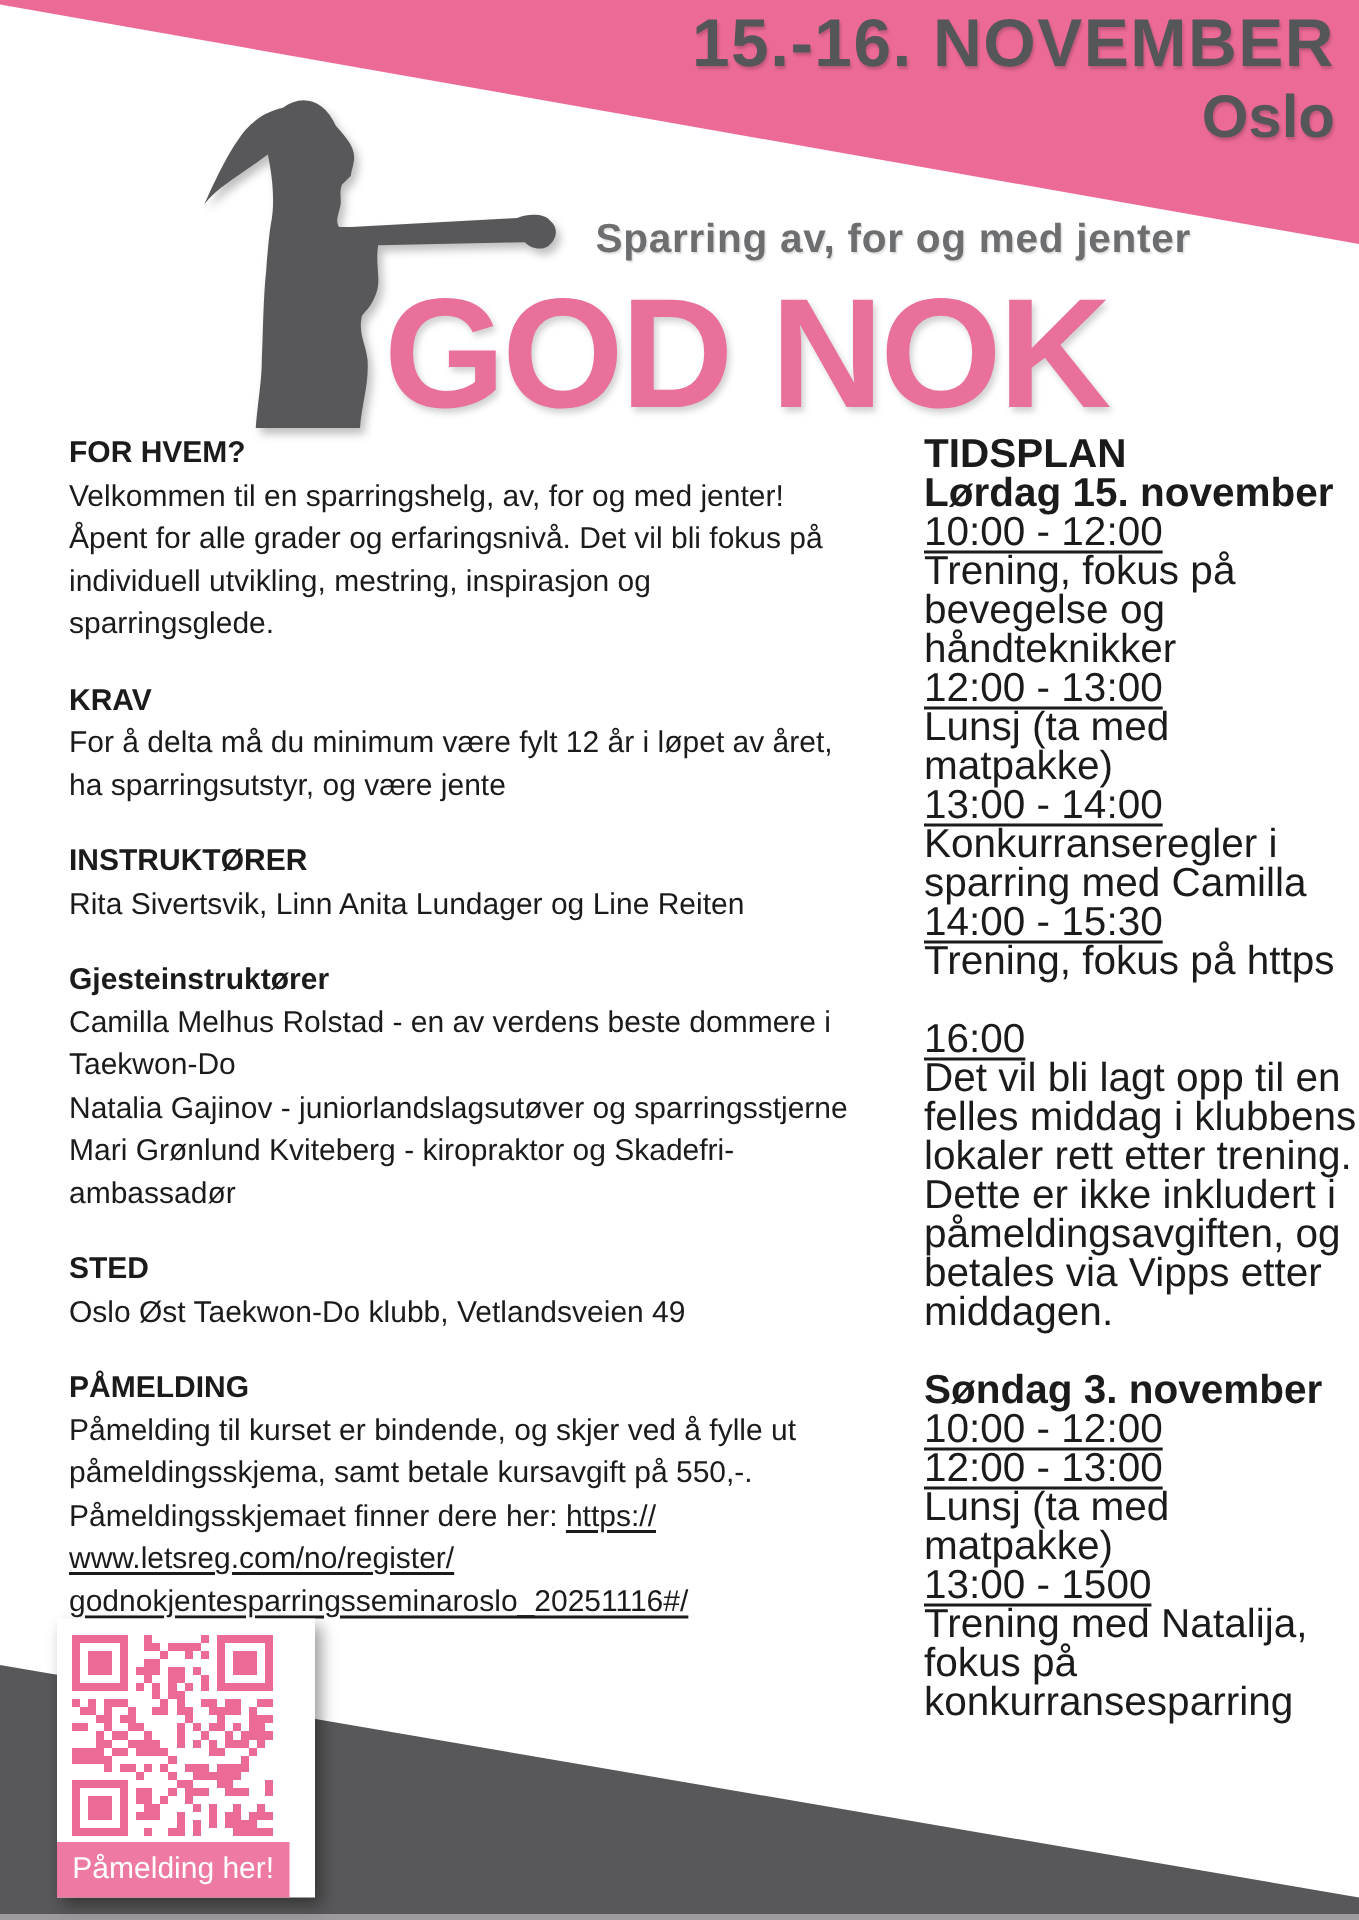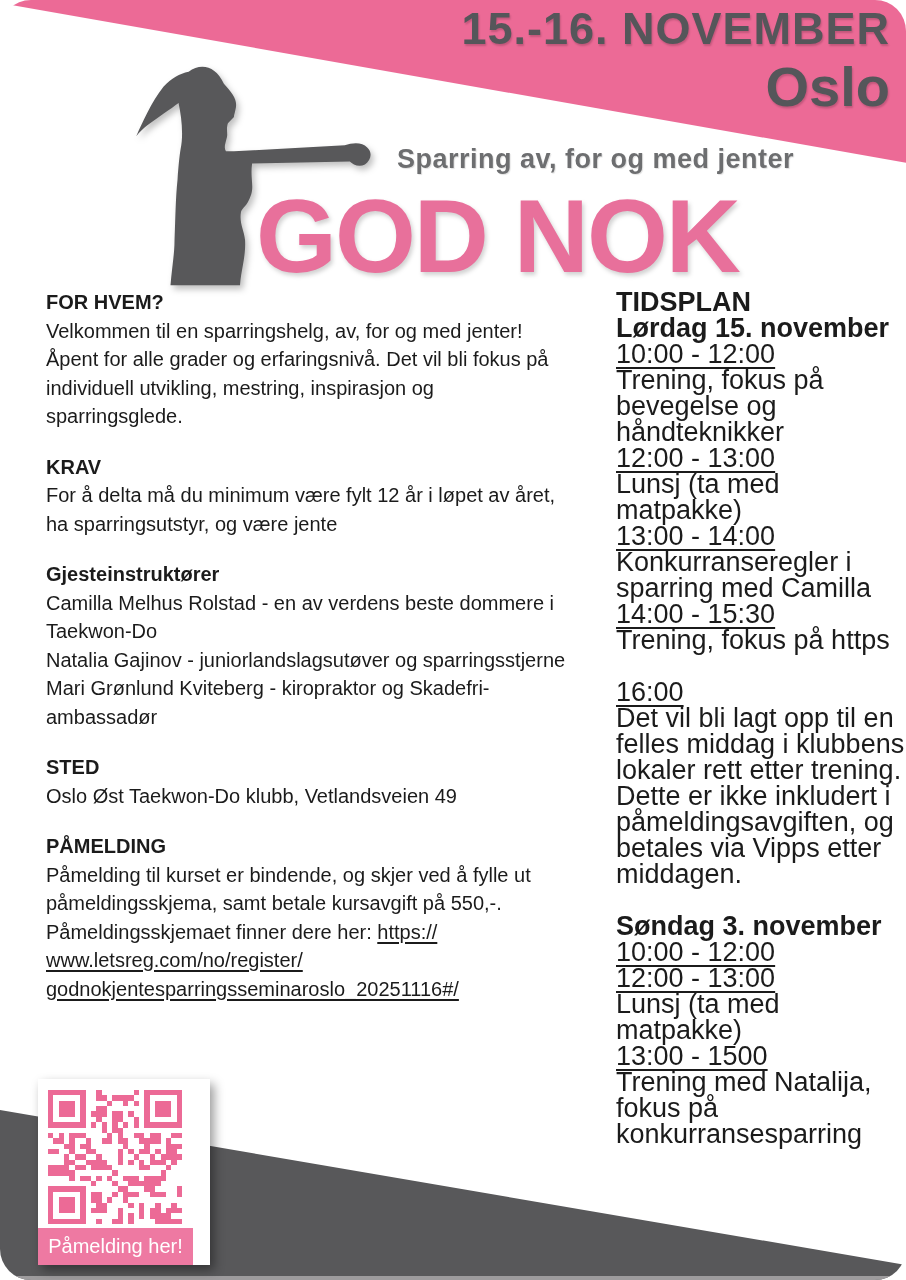--- a/index.html
+++ b/index.html
@@ -3,36 +3,36 @@
 <meta charset="utf-8">
 <style>
   :root{
     --pink-banner:#ec6a96; --pink-logo:#e8709b; --pink-button:#ee79a2;
     --pink-qr:#ec6a96; --gray-dark:#58585a; --gray-text:#55565a;
     --tagline-gray:#6d6e70; --body-text:#1b1b1b;
   }
   html,body{margin:0;padding:0;background:#ffffff;}
   .page{
     position:relative; width:906px; height:1280px; overflow:hidden; background:#ffffff;
-    font-family:"Liberation Sans","DejaVu Sans",sans-serif; color:var(--body-text);border-radius:31px;
+    font-family:"Liberation Sans","DejaVu Sans",sans-serif; color:var(--body-text);
   }
   
   .pink-band{
     position:absolute; top:0; left:0; width:906px; height:166px;
     background:var(--pink-banner);
     clip-path:polygon(0 0, 100% 0, 100% 98%, 0 1.8%);
     filter:drop-shadow(0 3px 3px rgba(0,0,0,0.18));
   }
   .banner-text{
     position:absolute; top:4px; right:16px; text-align:right;
     color:var(--gray-text); font-weight:bold; line-height:1.12;
     text-shadow:1px 2px 2px rgba(0,0,0,0.18);
   }
   .banner-dates{font-size:45px; letter-spacing:1px;}
-  .banner-city{font-size:56px; margin-top:2px;}
+  .banner-city{font-size:40px; margin-top:2px;}
   
   .silhouette{
     position:absolute; left:103px; top:56px; width:272px; height:233px;
     filter:drop-shadow(3px 4px 3px rgba(0,0,0,0.25));
   }
   .tagline{
     position:absolute; left:397px; top:144px;
     font-size:27px; font-weight:bold; color:var(--tagline-gray);
     letter-spacing:0.5px; text-shadow:1px 1px 1px rgba(0,0,0,0.12);
   }
@@ -123,20 +123,24 @@
         <div class="l-heading">FOR HVEM?</div>
         <div class="l-body">Velkommen til en sparringshelg, av, for og med jenter!
 Åpent for alle grader og erfaringsnivå. Det vil bli fokus på
 individuell utvikling, mestring, inspirasjon og
 sparringsglede.</div>
       </section>
       <section class="l-section">
         <div class="l-heading">KRAV</div>
         <div class="l-body">For å delta må du minimum være fylt 12 år i løpet av året,
 ha sparringsutstyr, og være jente</div>
+      </section>
+      <section class="l-section">
+        <div class="l-heading">INSTRUKTØRER</div>
+        <div class="l-body">Rita Sivertsvik, Linn Anita Lundager og Line Reiten</div>
       </section>
       <section class="l-section">
         <div class="l-heading">Gjesteinstruktører</div>
         <div class="l-body">Camilla Melhus Rolstad - en av verdens beste dommere i
 Taekwon-Do
 Natalia Gajinov - juniorlandslagsutøver og sparringsstjerne
 Mari Grønlund Kviteberg - kiropraktor og Skadefri-
 ambassadør</div>
       </section>
       <section class="l-section">

